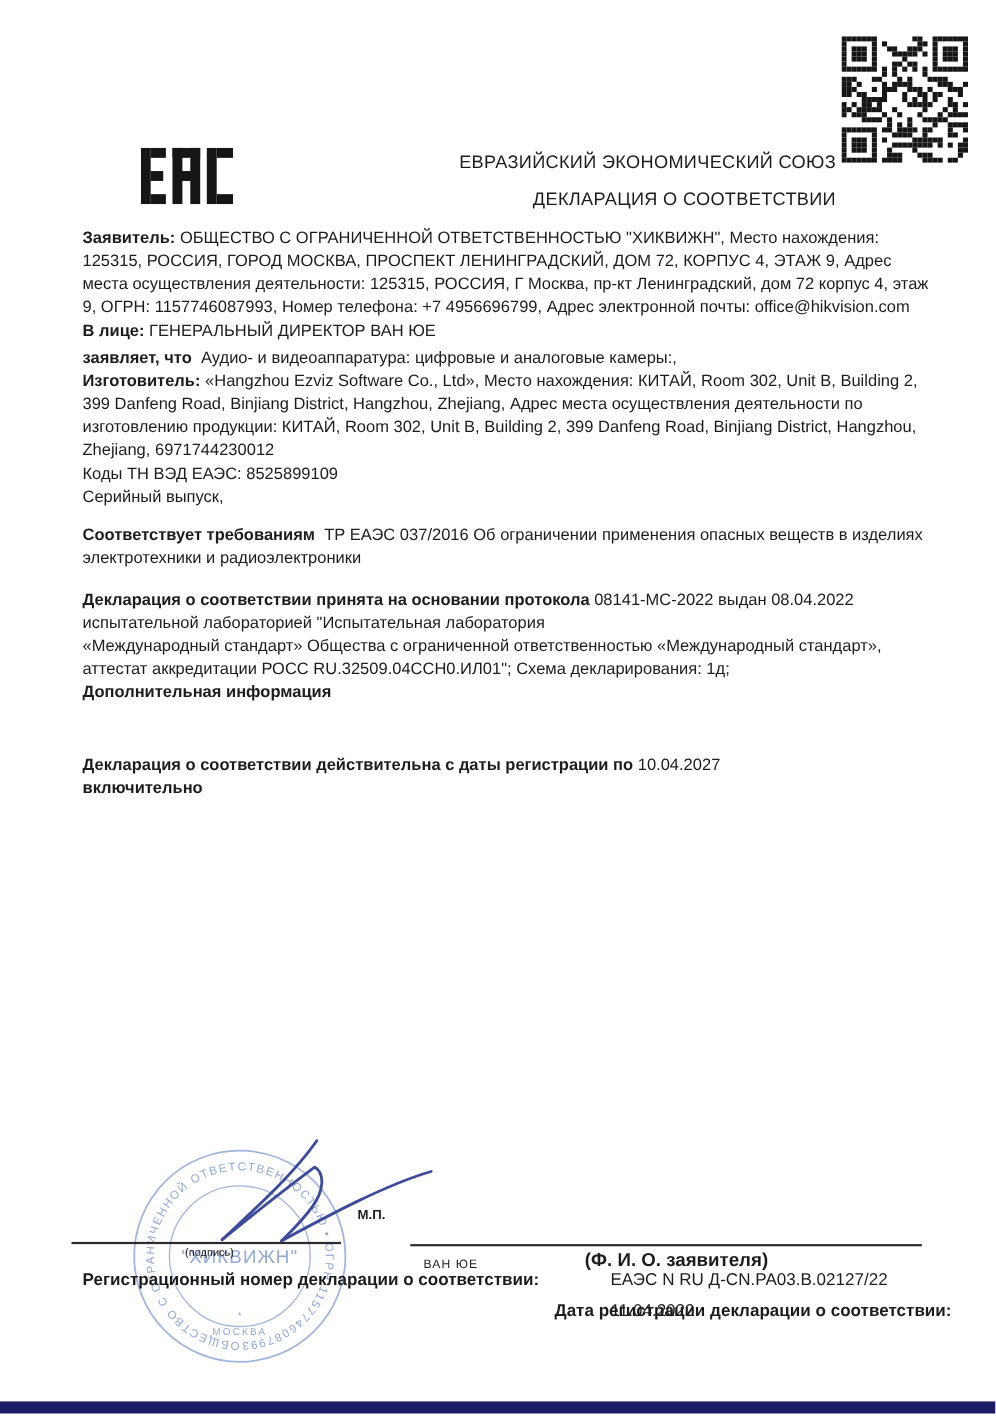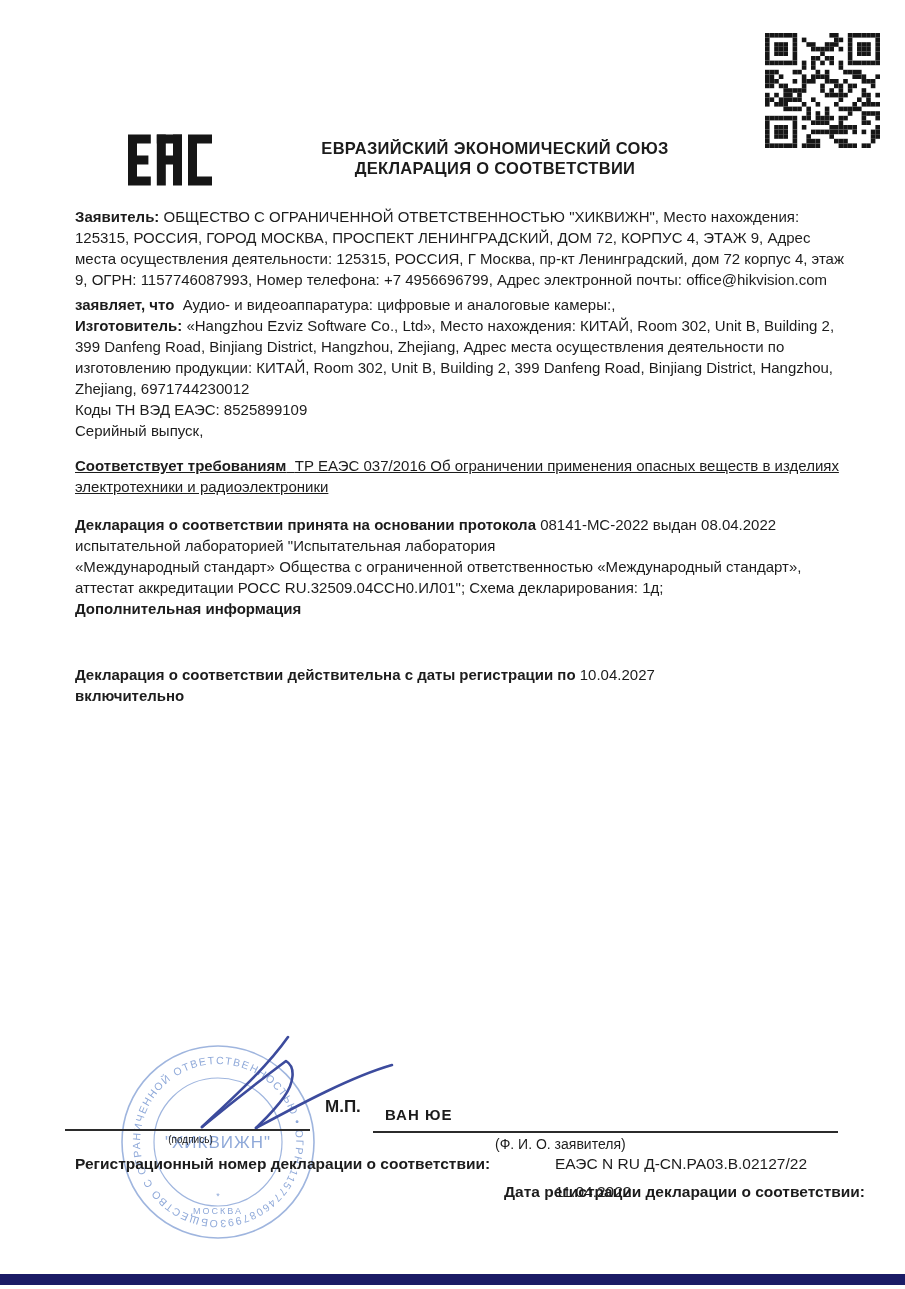--- a/index.html
+++ b/index.html
@@ -11,44 +11,44 @@
   .page { position:absolute; inset:0; background:#fff; }
 
   
   .eac-logo { position:absolute; left:128px; top:116px; width:84px; height:88px; }
 
   
   .qr { position:absolute; left:765px; top:33px; width:115px; height:115px; }
 
   
   .titles { position:absolute; left:230px; top:138px; width:530px; text-align:center; }
-  .title-line { font-weight:bold; font-size:16.5px; letter-spacing:0.3px; line-height:20px; }
-  .title-line + .title-line { }
+  .title-line { font-weight:normal; font-size:16.5px; letter-spacing:0.3px; line-height:20px;text-align:right; }
+  .title-line + .title-line { margin-top:13px; }
 
   
   .body-text { position:absolute; left:75px; top:206px; width:772px;
                font-size:15px; line-height:21px; }
   .body-text p { margin:0; }
   .lbl { font-weight:bold; }
   .p-declares { margin-top:4px !important; }
-  .p-complies { margin-top:14px !important;text-decoration:underline; }
+  .p-complies { margin-top:14px !important; }
   .p-basis { margin-top:17px !important; }
   .p-validity { margin-top:45px !important; }
 
   
   .stamp-svg { position:absolute; left:112px; top:1036px; width:212px; height:212px; }
   .ink-svg { position:absolute; left:60px; top:1015px; width:420px; height:245px; }
-  .mp-label { position:absolute; left:325px; top:1097px; font-size:17px; font-weight:bold; }
-  .sig-name { position:absolute; left:385px; top:1106px; font-size:15px; letter-spacing:1px;font-weight:bold; }
+  .mp-label { position:absolute; left:325px; top:1097px; font-size:12px; font-weight:bold; }
+  .sig-name { position:absolute; left:385px; top:1144px; font-size:11px; letter-spacing:1px; }
   .sig-line-left  { position:absolute; left:65px;  top:1129px; width:245px; border-top:2px solid #2b2b2b; }
   .sig-line-right { position:absolute; left:373px; top:1131px; width:465px; border-top:2px solid #2b2b2b; }
   .cap-sign { position:absolute; left:128px; top:1134px; width:125px; text-align:center;
               font-size:10px; }
-  .cap-fio  { position:absolute; left:495px; top:1136px; width:240px; text-align:left;
-              font-size:14px; font-weight:normal; }
+  .cap-fio  { position:absolute; left:495px; top:1136px; width:240px; text-align:center;
+              font-size:17px; font-weight:bold; }
 
   
   .reg-row { position:absolute; left:75px; width:790px; font-size:15.5px; }
   .reg-row .reg-label { font-weight:bold; }
   .reg-row .reg-value { position:absolute; left:480px; top:0; font-weight:normal; }
   .reg-row-1 { top:1155px; }
   .reg-row-2 { top:1183px;text-align:right; }
 
   
   .bottom-bar { position:absolute; left:0; top:1274px; width:905px; height:11px; }
@@ -379,20 +379,21 @@
       <rect x="22" y="24" width="1" height="1" fill="#161616"></rect>
     </svg>
 
   <div class="titles">
     <div class="title-line">ЕВРАЗИЙСКИЙ ЭКОНОМИЧЕСКИЙ СОЮЗ</div>
     <div class="title-line">ДЕКЛАРАЦИЯ О СООТВЕТСТВИИ</div>
   </div>
 
   <div class="body-text">
     <p><span class="lbl">Заявитель:</span> <span>ОБЩЕСТВО С ОГРАНИЧЕННОЙ ОТВЕТСТВЕННОСТЬЮ "ХИКВИЖН", Место нахождения: 125315, РОССИЯ, ГОРОД МОСКВА, ПРОСПЕКТ ЛЕНИНГРАДСКИЙ, ДОМ 72, КОРПУС 4, ЭТАЖ 9, Адрес места осуществления деятельности: 125315, РОССИЯ, Г Москва, пр-кт Ленинградский, дом 72 корпус 4, этаж 9, ОГРН: 1157746087993, Номер телефона: +7 4956696799, Адрес электронной почты: office@hikvision.com</span></p>
+    <p><span class="lbl">В лице:</span> <span>ГЕНЕРАЛЬНЫЙ ДИРЕКТОР ВАН ЮЕ</span></p>
     <p class="p-declares"><span class="lbl">заявляет, что</span>&nbsp; <span>Аудио- и видеоаппаратура: цифровые и аналоговые камеры:,</span></p>
     <p><span class="lbl">Изготовитель:</span> <span>«Hangzhou Ezviz Software Co., Ltd», Место нахождения: КИТАЙ, Room 302, Unit B, Building 2, 399 Danfeng Road, Binjiang District, Hangzhou, Zhejiang, Адрес места осуществления деятельности по изготовлению продукции: КИТАЙ, Room 302, Unit B, Building 2, 399 Danfeng Road, Binjiang District, Hangzhou, Zhejiang, 6971744230012</span></p>
     <p>Коды ТН ВЭД ЕАЭС: 8525899109</p>
     <p>Серийный выпуск,</p>
     <p class="p-complies"><span class="lbl">Соответствует требованиям</span>&nbsp; <span>ТР ЕАЭС 037/2016 Об ограничении применения опасных веществ в изделиях электротехники и радиоэлектроники</span></p>
     <p class="p-basis"><span class="lbl">Декларация о соответствии принята на основании протокола</span> <span>08141-МС-2022 выдан 08.04.2022 испытательной лабораторией "Испытательная лаборатория</span><br><span>«Международный стандарт» Общества с ограниченной ответственностью «Международный стандарт», аттестат аккредитации РОСС RU.32509.04ССН0.ИЛ01"; Схема декларирования: 1д;</span></p>
     <p><span class="lbl">Дополнительная информация</span></p>
     <p class="p-validity"><span class="lbl">Декларация о соответствии действительна с даты регистрации по</span> <span>10.04.2027</span><br><span class="lbl">включительно</span></p>
   </div>
 

